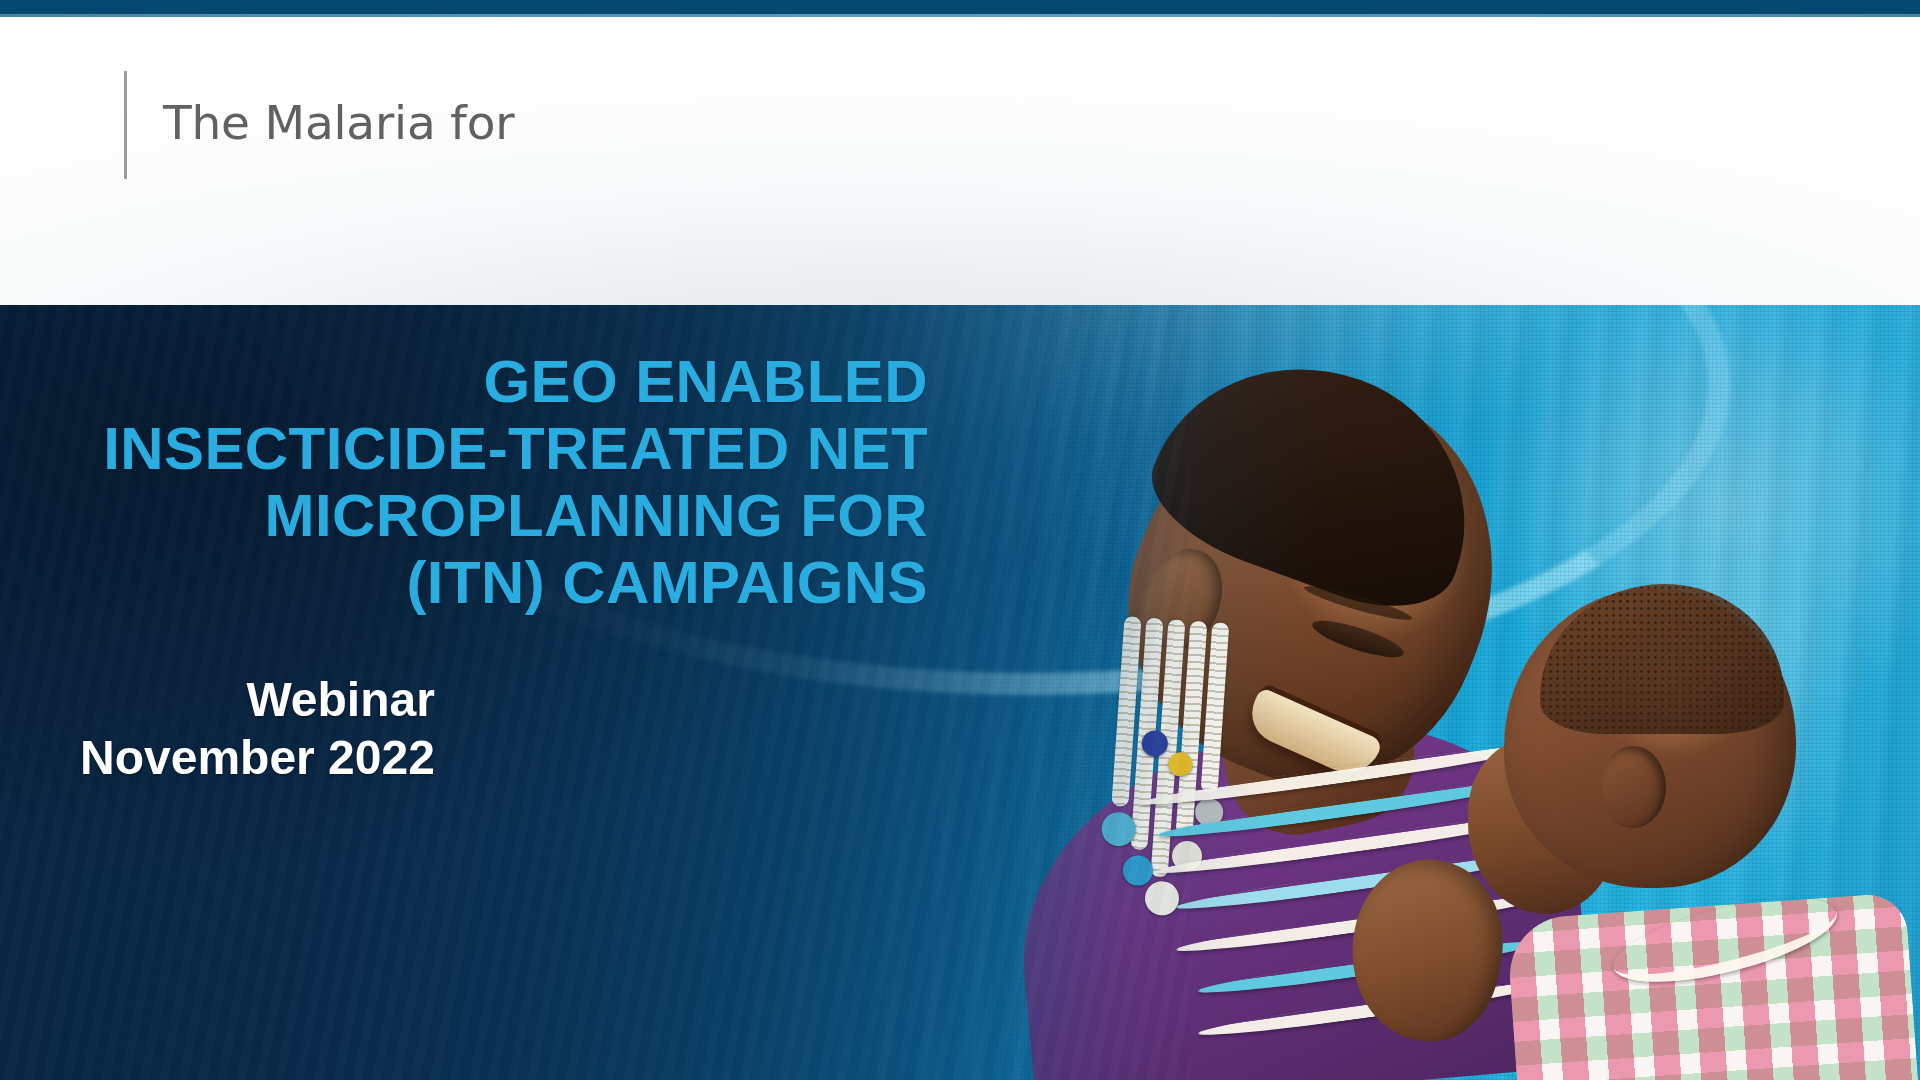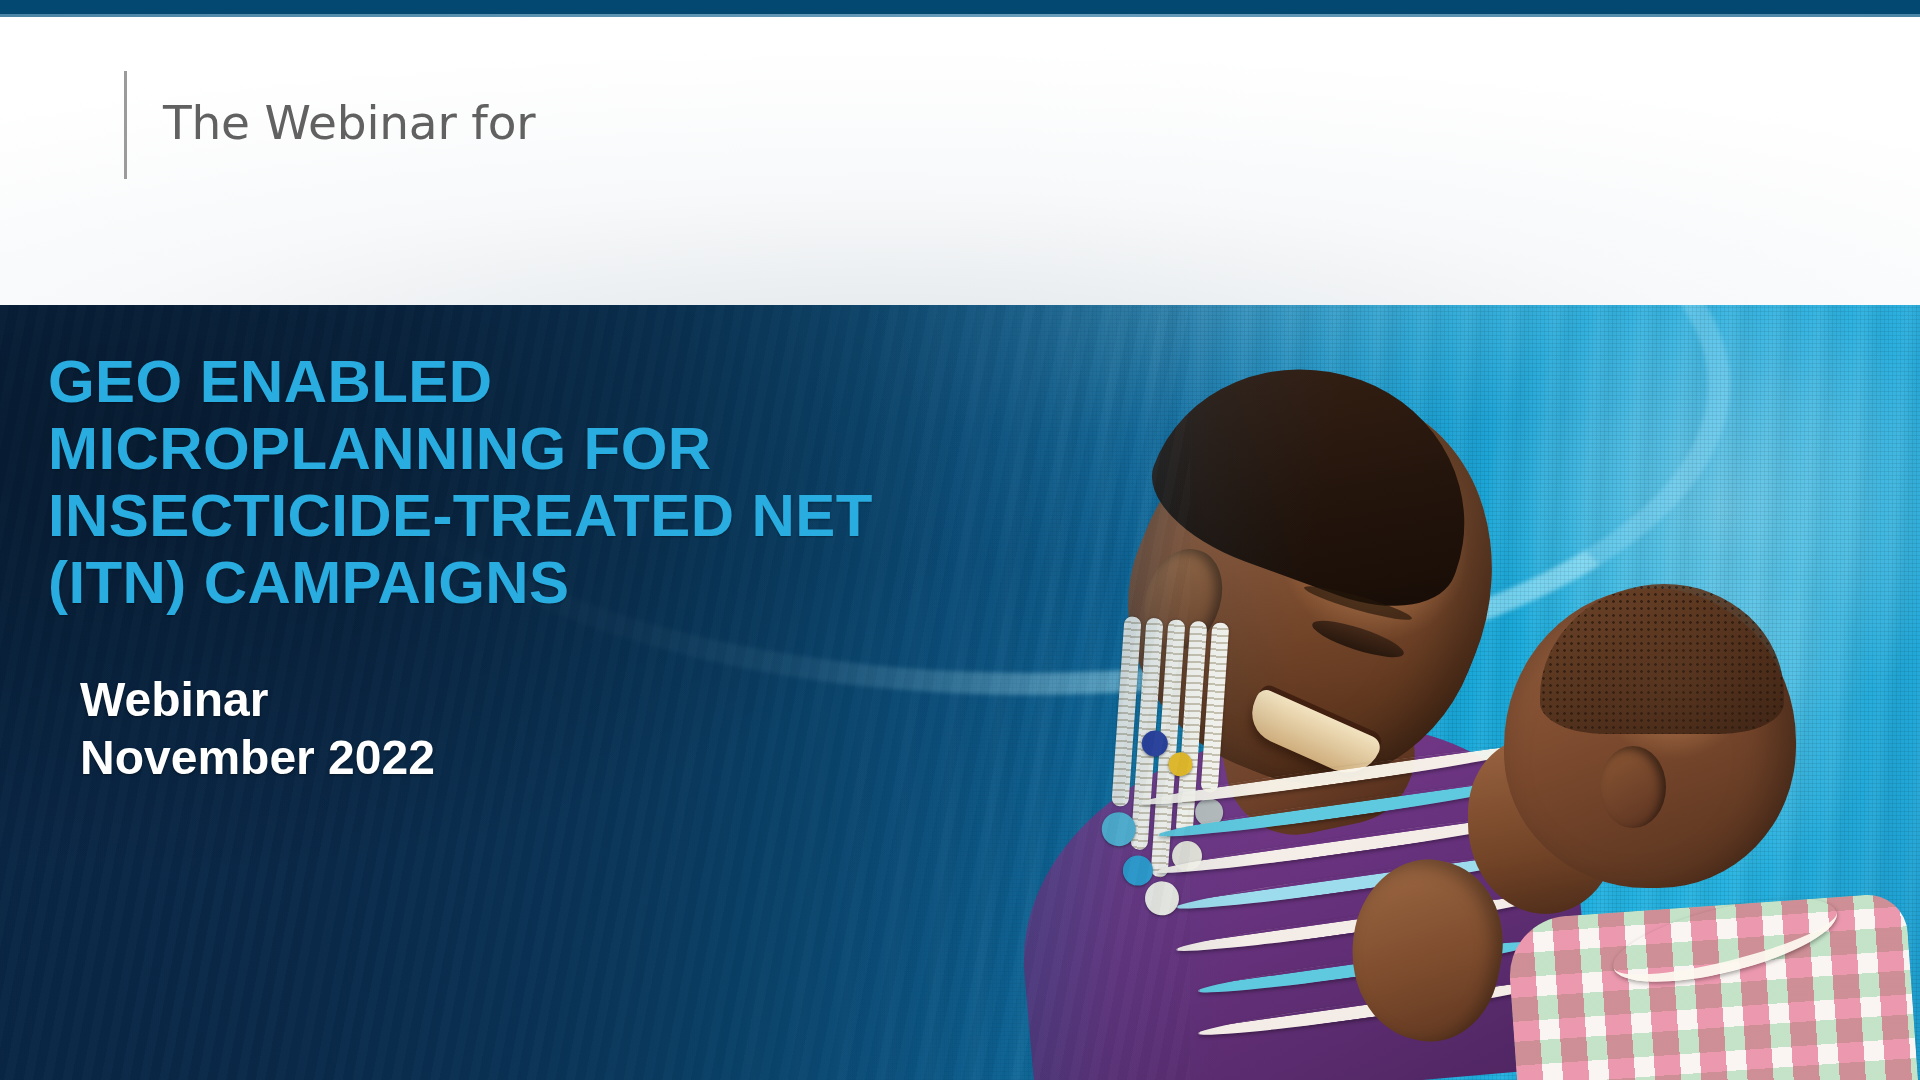--- a/index.html
+++ b/index.html
@@ -78,20 +78,21 @@
     white-space:nowrap;
   }
 
   
   .photo-band {
     position:absolute;
     left:0; top:305px;
     width:1920px; height:775px;
     overflow:hidden;
     background:#0c4a6e;
+    text-align:right;
   }
 
   
   .net-bg {
     position:absolute; inset:0;
     background:
       
       radial-gradient(90% 55% at 62% -6%, rgba(120,205,235,.55) 0%, rgba(60,165,215,.22) 42%, rgba(0,0,0,0) 72%),
       
       linear-gradient(105deg,
@@ -411,21 +412,21 @@
 
 <div class="slide">
 
   <div class="top-bar"></div>
   <div class="top-bar-underline"></div>
 
   <header class="header">
     <div class="logo-wrap">
       <span class="logo-divider"></span>
       <span class="logo-tag">
-        <span>The Webinar for</span><br>
+        <span>The Malaria for</span><br>
       </span>
     </div>
   </header>
 
   <div class="photo-band">
 
     <div class="net-bg"></div>
     <div class="net-sand"></div>
     <div class="net-sand2"></div>
     <div class="net-folds"></div>
@@ -478,22 +479,22 @@
       <div class="b-hand"></div>
     </div>
 
     <div class="overlay"></div>
     <div class="overlay-texture"></div>
     <div class="overlay-vignette"></div>
 
     <div class="text-block">
       <div class="slide-title">
         <div>GEO ENABLED</div>
+        <div>INSECTICIDE-TREATED NET</div>
         <div>MICROPLANNING FOR</div>
-        <div>INSECTICIDE-TREATED NET</div>
         <div>(ITN) CAMPAIGNS</div>
       </div>
     </div>
 
     <div class="subtitle-block">
       <div class="sub-line">Webinar</div>
       <div class="sub-line">November 2022</div>
     </div>
 
   </div>

